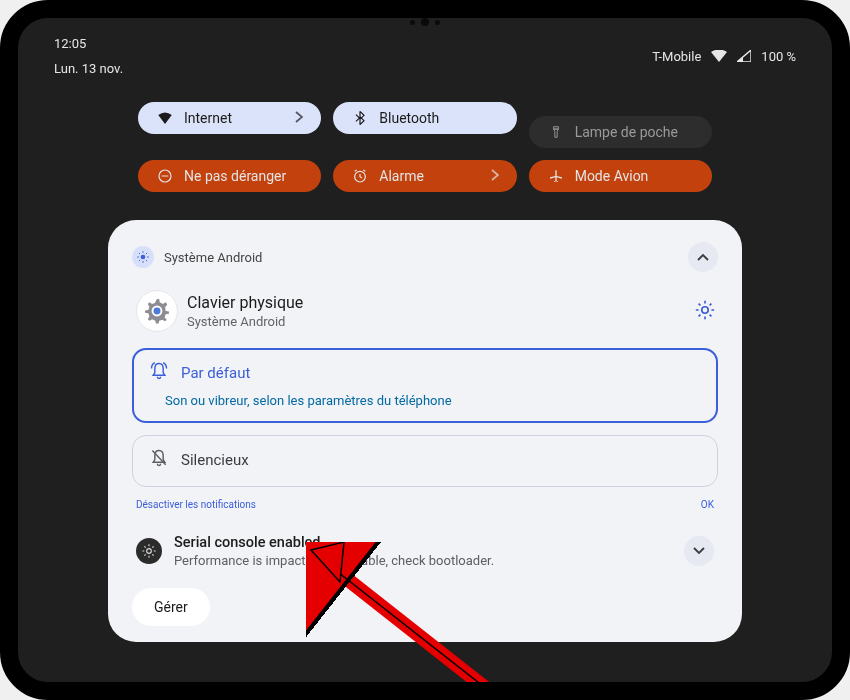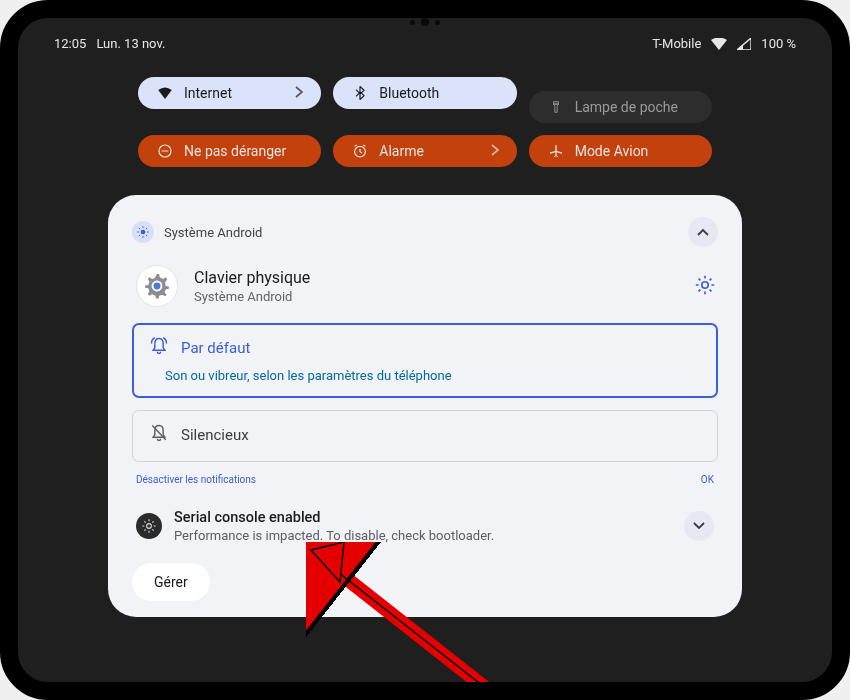--- a/index.html
+++ b/index.html
@@ -35,21 +35,21 @@
   .camera-dot.small { width: 5px; height: 5px; }
   .status-bar {
     display: flex;
     justify-content: space-between;
     align-items: center;
     padding: 18px 36px 8px 36px;
     color: #e6e6e6;
     font-size: 13px;
     font-weight: 400;
   }
-  .status-left { display: flex; gap: 10px; }
+  .status-left { display: flex; gap: 10px; flex-direction: column; }
   .status-right { display: flex; align-items: center; gap: 10px; }
   .signal-icons { display: inline-flex; align-items: flex-end; gap: 2px; }
 
   .qs-tiles {
     display: grid;
     grid-template-columns: repeat(3, 1fr);
     gap: 12px;
     padding: 18px 120px 28px 120px;
   }
   .qs-tile {
@@ -86,36 +86,36 @@
     background: #d7e0fa; display: flex; align-items: center; justify-content: center;
   }
   .app-badge svg { width: 14px; height: 14px; }
   .app-name { font-size: 13px; color: #444; flex: 1; }
   .collapse-btn {
     width: 30px; height: 30px; border-radius: 50%; background: #e6e9f1;
     display: flex; align-items: center; justify-content: center; cursor: pointer;
   }
 
   .notif-detail {
-    display: flex; align-items: center; gap: 16px; margin: 4px 0 16px 4px;
+    display: flex; align-items: center; gap: 9px; margin: 4px 0 16px 4px;
   }
   .detail-icon-wrap {
     width: 42px; height: 42px; border-radius: 50%; background: #fff;
     display: flex; align-items: center; justify-content: center;
     border: 1px solid #e6e6ea;
   }
   .detail-title { font-size: 16px; color: #1b1b1b; }
   .detail-sub { font-size: 13px; color: #636368; margin-top: 2px; }
   .gear-far {
     width: 24px; height: 24px; color: #3b5ed9; cursor: pointer;
   }
 
   .option-card {
     border: 1px solid #cdd3de;
-    border-radius: 7px;
+    border-radius: 14px;
     padding: 12px 16px 14px 16px;
     margin-bottom: 12px;
     cursor: pointer;
     background: #f2f3f7;
   }
   .option-card.selected { border: 2px solid #3b5ed9; padding: 11px 15px 13px 15px; }
   .option-head { display: flex; align-items: center; gap: 12px; }
   .opt-title-default { color: #3b5ed9; font-size: 15px; }
   .opt-title-silent { color: #3c3c40; font-size: 15px; }
   .opt-desc { font-size: 13px; color: #0369a1; margin-top: 8px; margin-left: 16px; }

